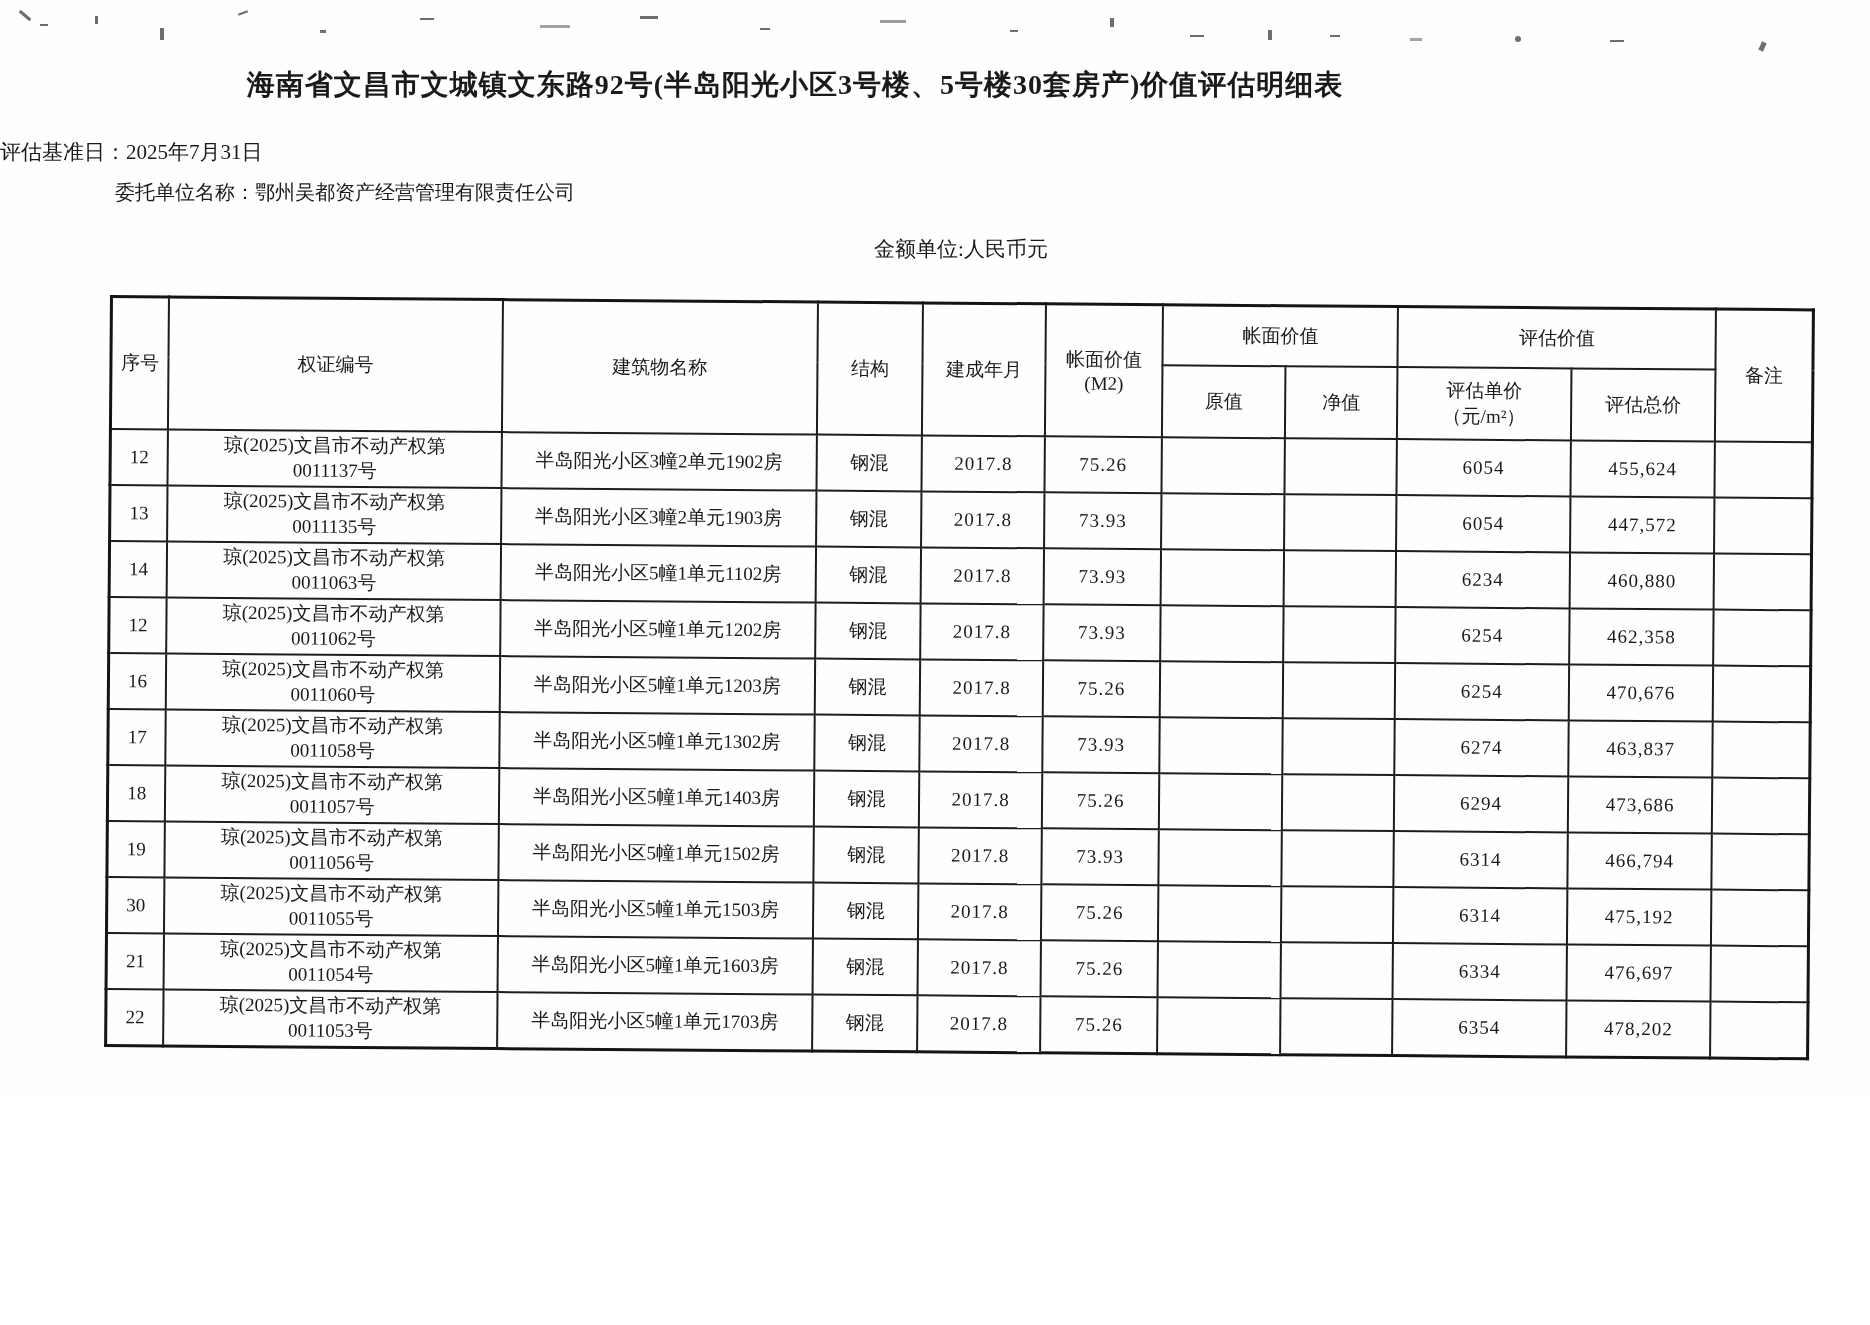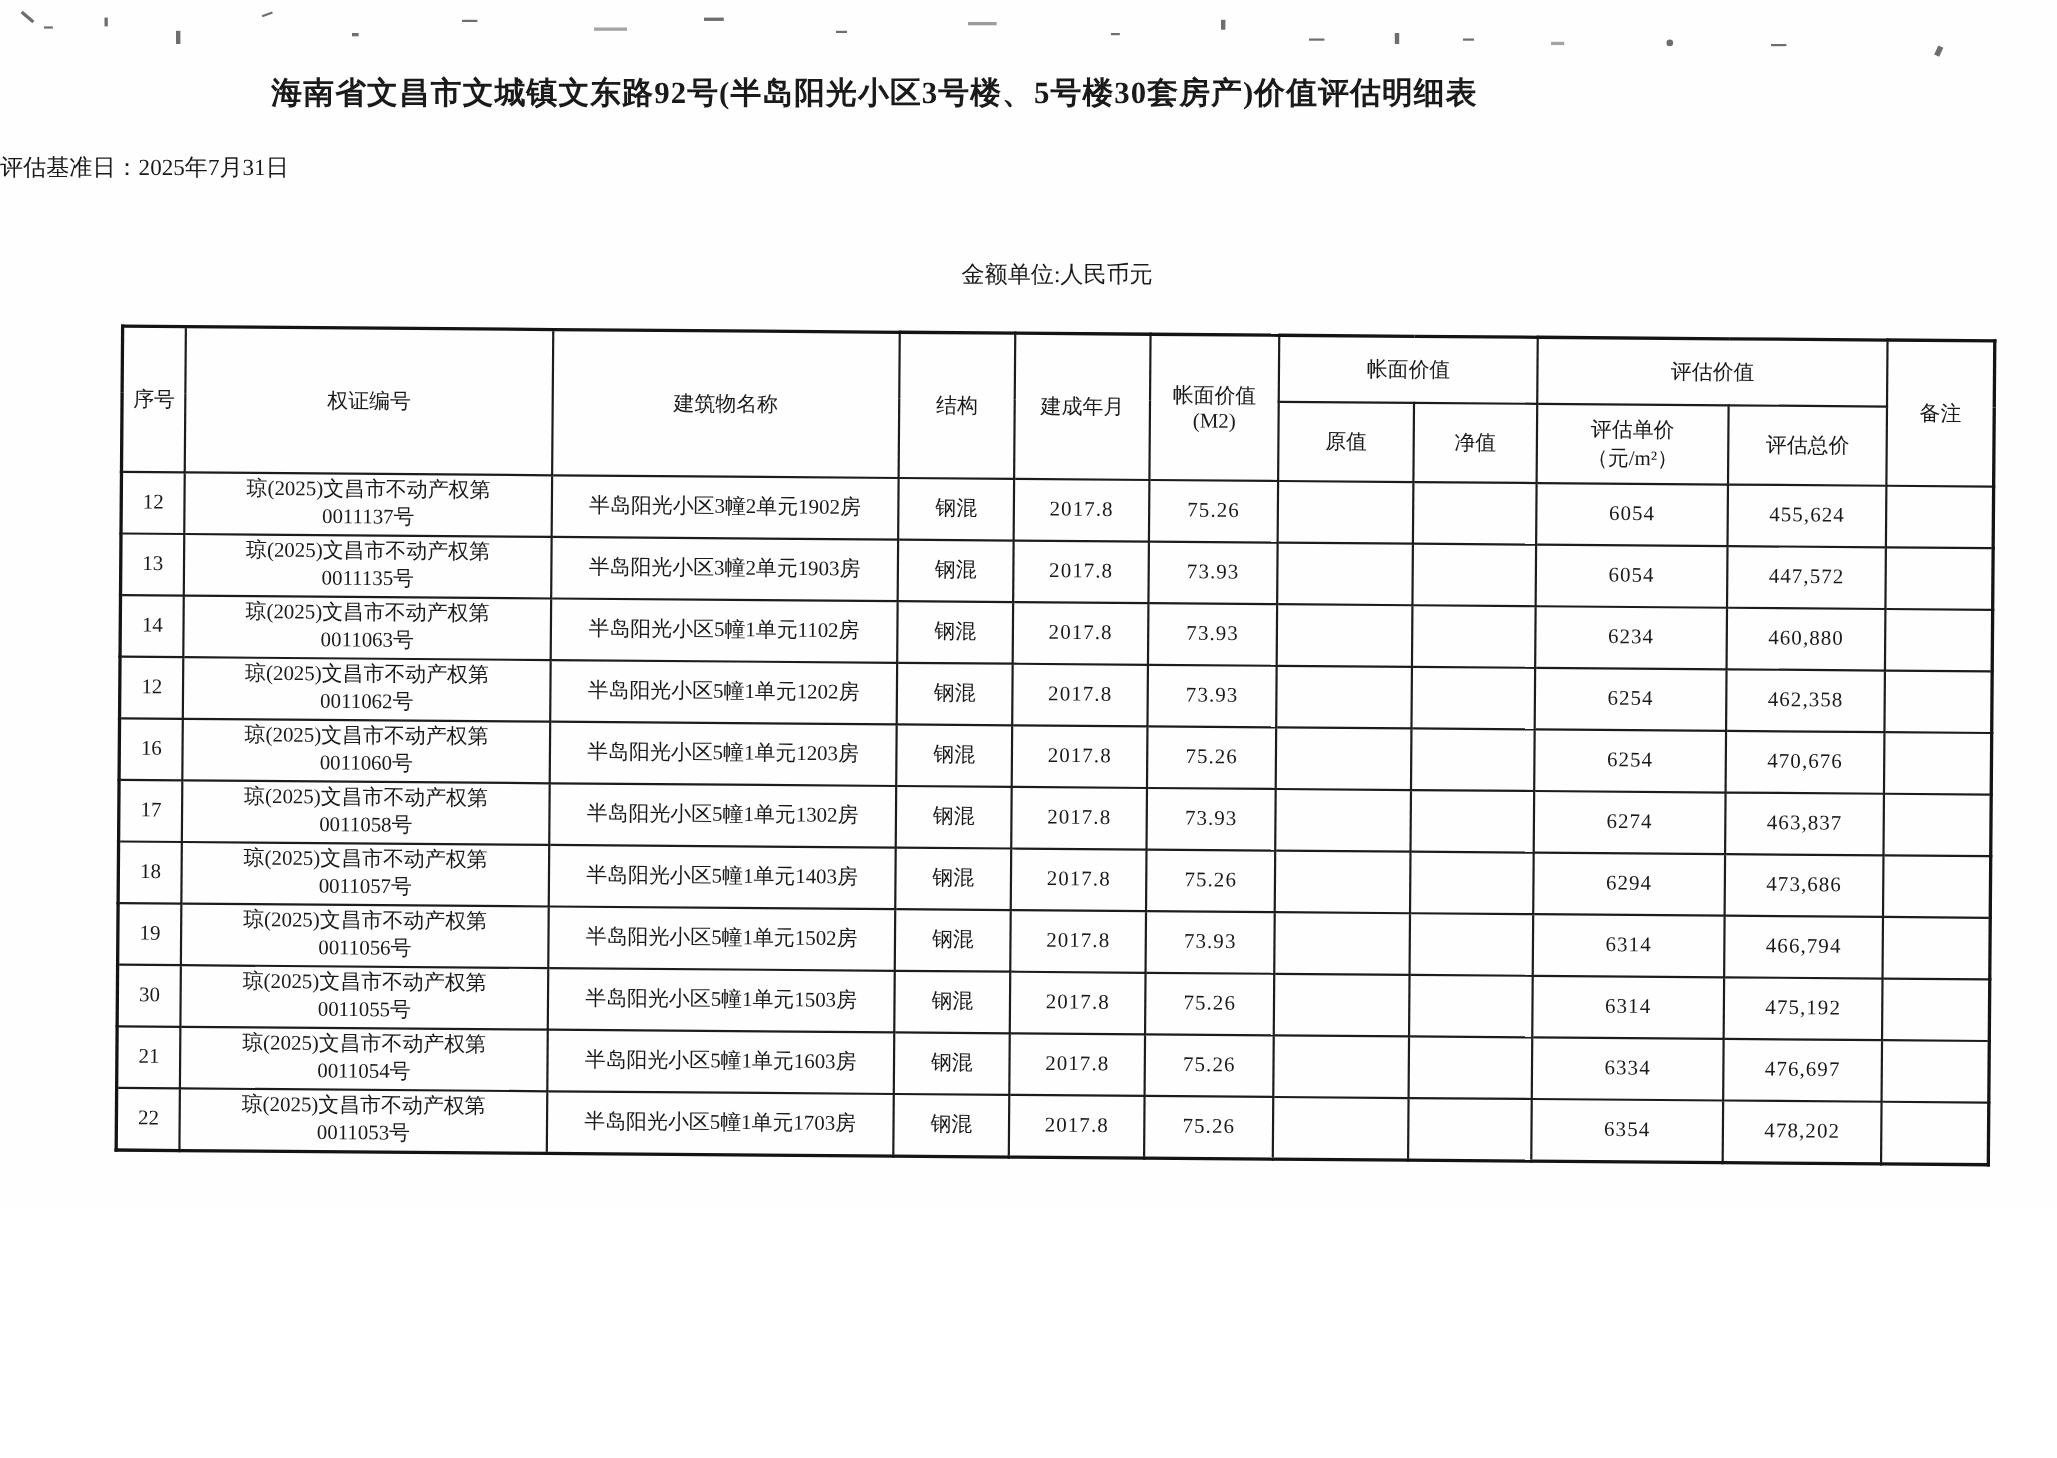--- a/index.html
+++ b/index.html
@@ -150,20 +150,23 @@
       <span></span>
       <span></span>
   </div>
 
   <div class="title">海南省文昌市文城镇文东路92号(半岛阳光小区3号楼、5号楼30套房产)价值评估明细表</div>
 
   <div class="date-line">
     <span>评估基准日：</span><span>2025年7月31日</span>
   </div>
 
+  <div class="client-line">
+    <span>委托单位名称：</span><span>鄂州吴都资产经营管理有限责任公司</span>
+  </div>
 
 
   <div class="currency-line">金额单位:人民币元</div>
 
   <div class="table-wrap">
     <table class="sheet">
       <colgroup>
         <col style="width:3.4%">
         <col style="width:19.6%">
         <col style="width:18.5%">

